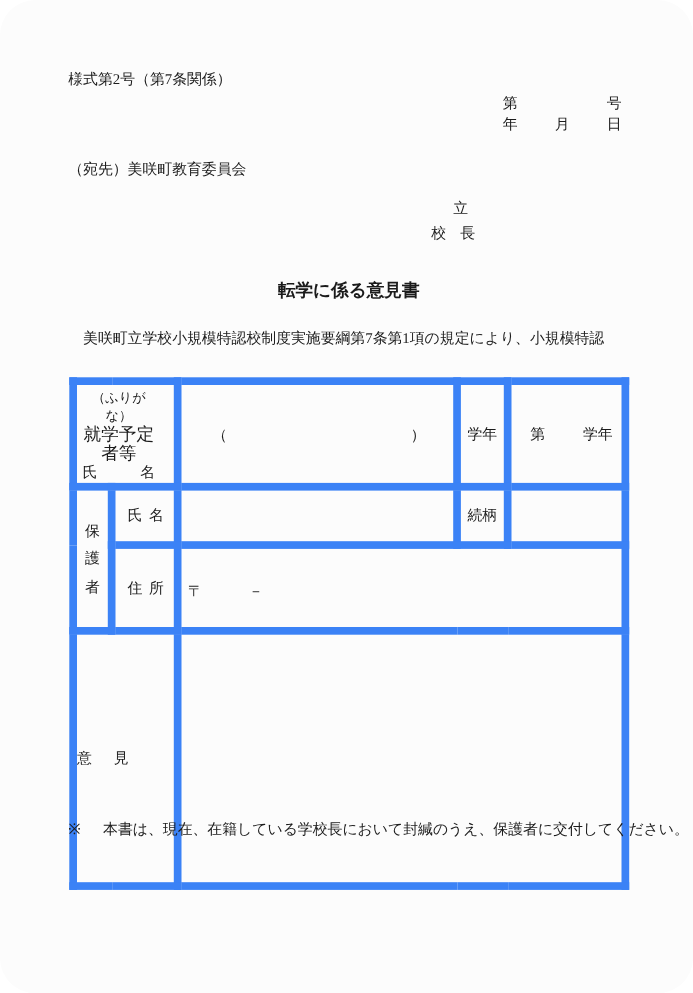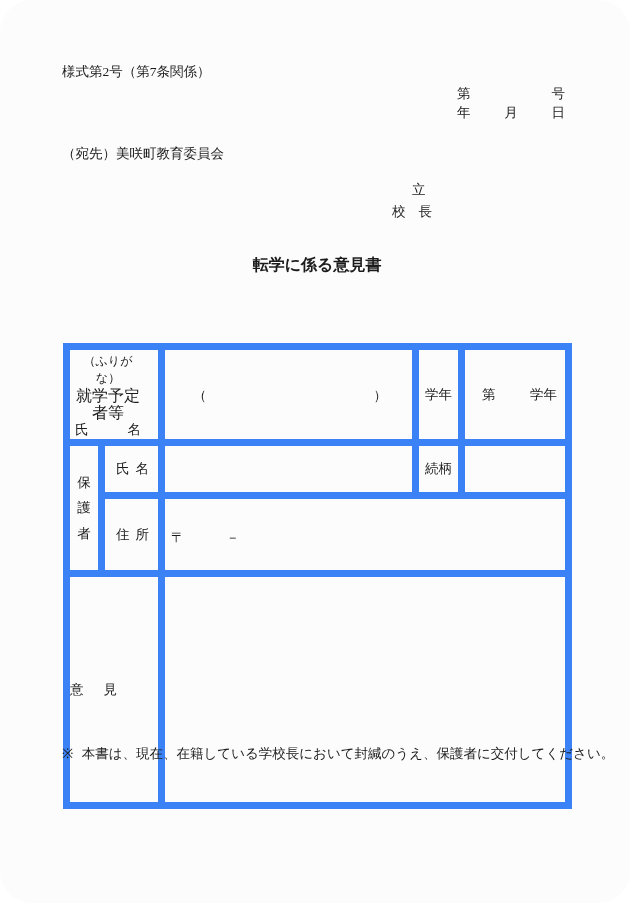--- a/index.html
+++ b/index.html
@@ -85,21 +85,21 @@
 
   .label-pair-inner { padding: 0 9px 0 11px; }
 
   .cell-address { vertical-align: top; padding: 6px 0 0 6px !important; line-height: 1; }
   .postal-dash { margin-left: 38px; }
 
   .cell-opinion-label { }
   .opinion-gap { margin-left: 20px; }
 
   .note { left: 62px; top: 747px; }
-  .note-text { margin-left: 5px; }
+  .note-text { margin-left: 17px; }
 </style>
 </head>
 <body>
 
 <div class="page">
 
   <div class="abs form-number">様式第2号（第7条関係）</div>
 
   <div class="abs doc-number">
     <span>第</span>
@@ -112,20 +112,21 @@
     <span>日</span>
   </div>
 
   <div class="abs recipient">（宛先）美咲町教育委員会</div>
 
   <div class="abs school-suffix">立</div>
   <div class="abs principal">校長</div>
 
   <div class="abs doc-title">転学に係る意見書</div>
 
+  <div class="abs body-line1">　美咲町立学校小規模特認校制度実施要綱第7条第1項の規定により、小規模特認</div>
 
   <table class="form-table">
     <colgroup>
       <col class="c1">
         <col class="c2">
         <col class="c3">
         <col class="c4">
         <col class="c5">
     </colgroup>
     <tbody>

